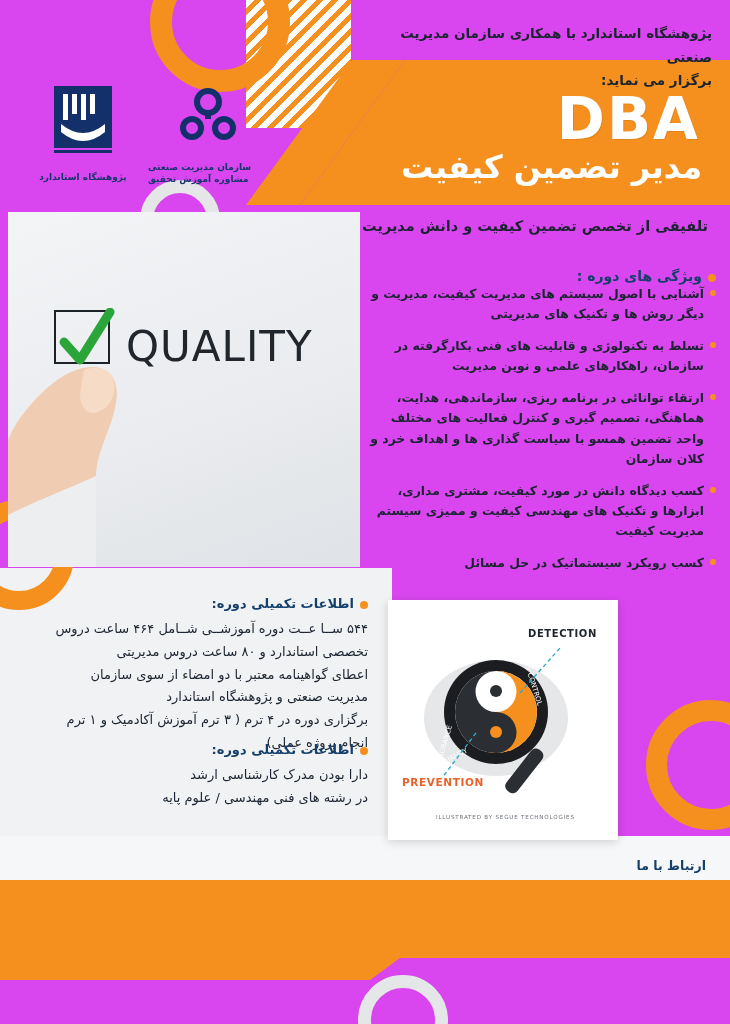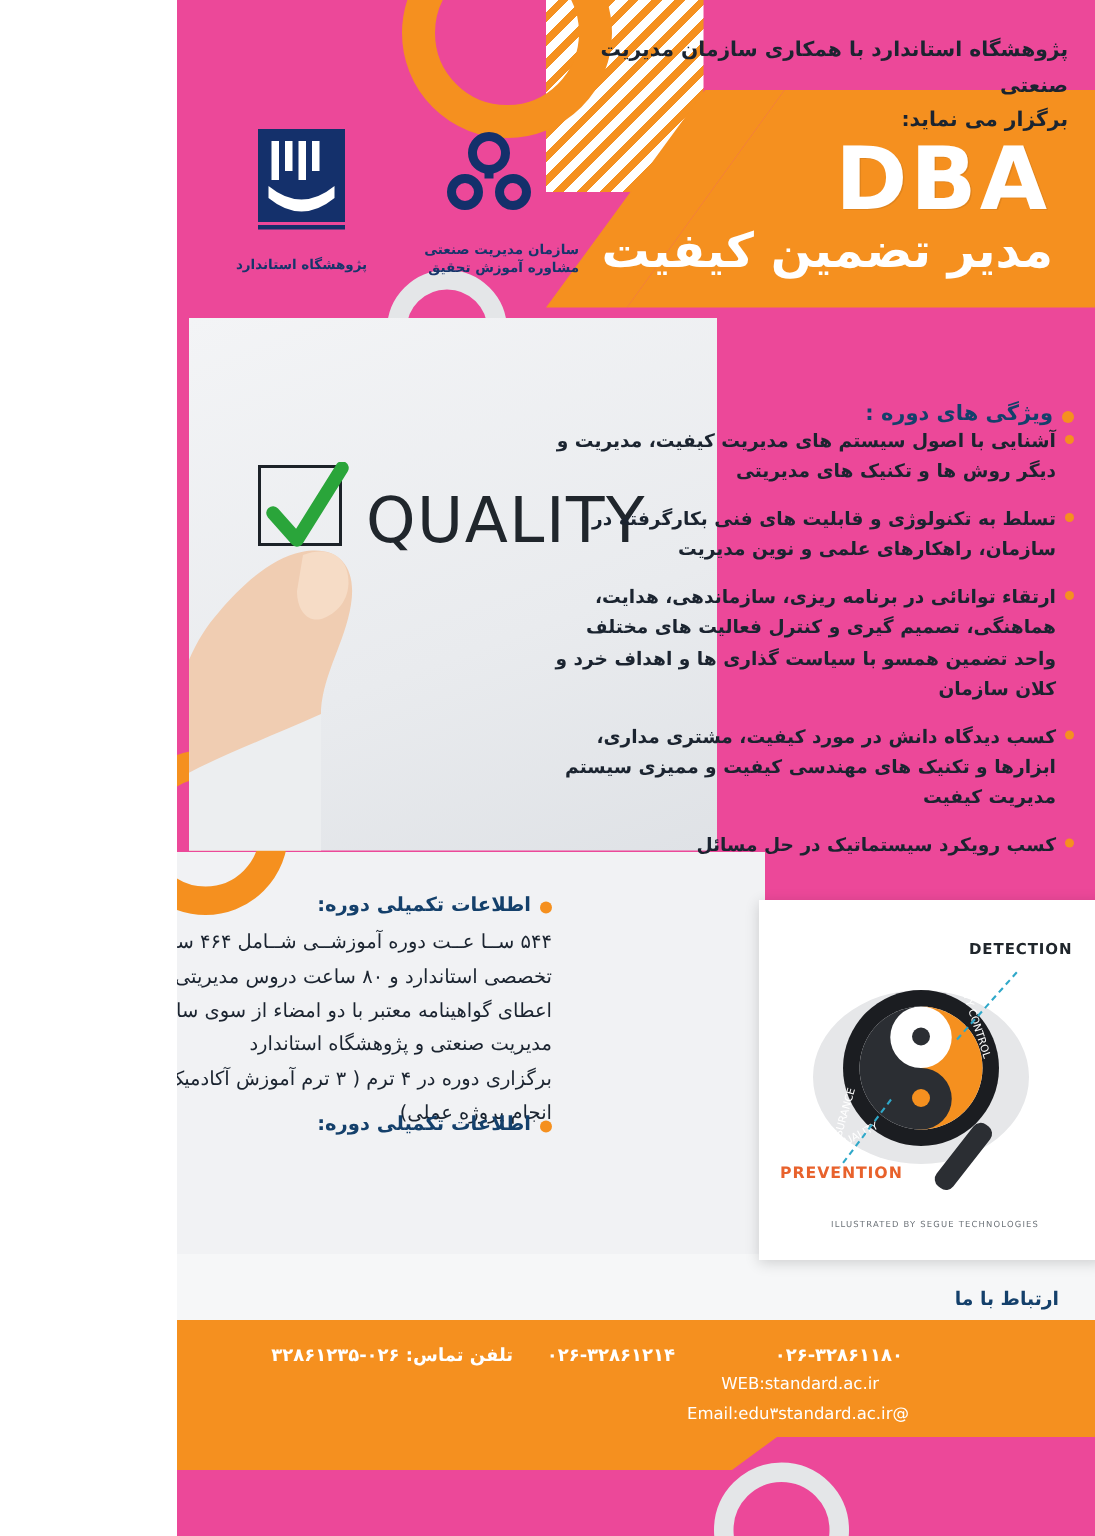--- a/index.html
+++ b/index.html
@@ -6,23 +6,23 @@
   body {
     width: 730px;
     height: 1024px;
     font-family: "DejaVu Sans", sans-serif;
     background: #ffffff;
     overflow: hidden;
     position: relative;
   }
   .poster {
     position: relative;
-    width: 612px;
+    width: 730px;
     height: 1024px;
-    background: #ec4899;
+    background: #d946ef;
     overflow: hidden;
   }
 
   
   .ring {
     position: absolute;
     border-radius: 50%;
     border-style: solid;
   }
   .ring-orange-tl {
@@ -135,21 +135,21 @@
     left: 30px; top: 80px;
     width: 106px; height: 116px;
     z-index: 7;
     text-align: center;
   }
   .logo-simi {
     position: absolute;
     left: 148px; top: 78px;
     width: 120px; height: 118px;
     z-index: 7;
-    text-align: right;
+    text-align: left;
   }
   .logo-caption {
     font-size: 9px;
     color: #16356b;
     font-weight: bold;
     direction: rtl;
     margin-top: 2px;
   }
 
   
@@ -404,20 +404,21 @@
         <circle cx="60" cy="24" r="11"></circle>
         <circle cx="44" cy="50" r="9"></circle>
         <circle cx="76" cy="50" r="9"></circle>
         <path d="M60 35 L60 41"></path>
       </g>
     </svg>
     <div class="logo-caption">سازمان مدیریت صنعتی</div>
     <div class="logo-caption">مشاوره آموزش تحقیق</div>
   </div>
 
+  <div class="subtitle">تلفیقی  از تخصص تضمین کیفیت و دانش مدیریت</div>
 
   <div class="photo-panel">
     <div class="quality-word">QUALITY</div>
     <div class="check-box"></div>
     <svg class="check-mark" viewBox="0 0 60 62" xmlns="http://www.w3.org/2000/svg">
       <path d="M8 34 L24 52 L54 4" stroke="#2aa53a" stroke-width="9" fill="none" stroke-linecap="round" stroke-linejoin="round"></path>
     </svg>
     <svg class="photo-hand" viewBox="0 0 185 265" xmlns="http://www.w3.org/2000/svg">
       <path d="M95 60 C120 55 132 70 128 95 C124 120 110 140 108 165 L108 265 L10 265 L10 180 C10 150 22 120 40 100 C55 82 75 64 95 60 Z" fill="#f0cdb2"></path>
       <path d="M108 168 L108 265 L6 265 L6 215 C30 200 70 185 108 168 Z" fill="#eceef0"></path>
@@ -436,20 +437,22 @@
 
   <div class="info-block one">
     <div class="info-title">اطلاعات تکمیلی دوره:</div>
     <div class="info-body" style="white-space:pre-line">۵۴۴ ســا عــت دوره آموزشــی شــامل ۴۶۴ ساعت دروس تخصصی استاندارد و ۸۰ ساعت دروس مدیریتی
 اعطای گواهینامه معتبر با دو امضاء از سوی سازمان مدیریت صنعتی و پژوهشگاه استاندارد
 برگزاری دوره در ۴ ترم ( ۳ ترم آموزش آکادمیک و ۱ ترم انجام پروژه عملی)</div>
   </div>
 
   <div class="info-block two">
     <div class="info-title">اطلاعات تکمیلی دوره:</div>
+    <div class="info-body" style="white-space:pre-line">دارا بودن مدرک کارشناسی ارشد
+در رشته های فنی مهندسی / علوم پایه</div>
   </div>
 
   <div class="figure-card">
     <svg width="230" height="240" viewBox="0 0 230 240" xmlns="http://www.w3.org/2000/svg">
       <rect x="0" y="0" width="230" height="240" fill="#ffffff"></rect>
       <ellipse cx="108" cy="118" rx="72" ry="58" fill="#e6e7e9"></ellipse>
       <circle cx="108" cy="112" r="52" fill="#1b1d21"></circle>
       <circle cx="108" cy="112" r="41" fill="#ffffff"></circle>
       <path d="M108 71 A41 41 0 0 1 108 153 A20.5 20.5 0 0 1 108 112 A20.5 20.5 0 0 0 108 71 Z" fill="#f5901f"></path>
       <path d="M108 71 A41 41 0 0 0 108 153 A20.5 20.5 0 0 0 108 112 A20.5 20.5 0 0 1 108 71 Z" fill="#2b2e33"></path>
@@ -468,21 +471,14 @@
     <div style="position:absolute; left:14px; top:176px; font-size:10.5px; font-weight:bold; color:#e8622c; letter-spacing:0.6px;text-align:center;">PREVENTION</div>
     <div style="position:absolute; left:48px; top:214px; font-size:5.6px; color:#6d7379; letter-spacing:0.8px;">ILLUSTRATED BY SEGUE TECHNOLOGIES</div>
   </div>
 
   <div class="contact-label">ارتباط با ما</div>
   <div class="contact-band">
     <svg width="730" height="100" viewBox="0 0 730 100" xmlns="http://www.w3.org/2000/svg">
       <path d="M0,0 L730,0 L730,78 L400,78 L370,100 L0,100 Z" fill="#f5901f"></path>
     </svg>
   </div>
-  <div class="contact-inner">
-    <div class="phone phone-3">تلفن تماس: ۰۲۶-۳۲۸۶۱۲۳۵</div>
-    <div class="phone phone-2">۰۲۶-۳۲۸۶۱۲۱۴</div>
-    <div class="phone phone-1">۰۲۶-۳۲۸۶۱۱۸۰</div>
-    <div class="web">WEB:standard.ac.ir</div>
-    <div class="email">Email:edu۳standard.ac.ir@</div>
-  </div>
 
 </div>
 
 </body></html>

